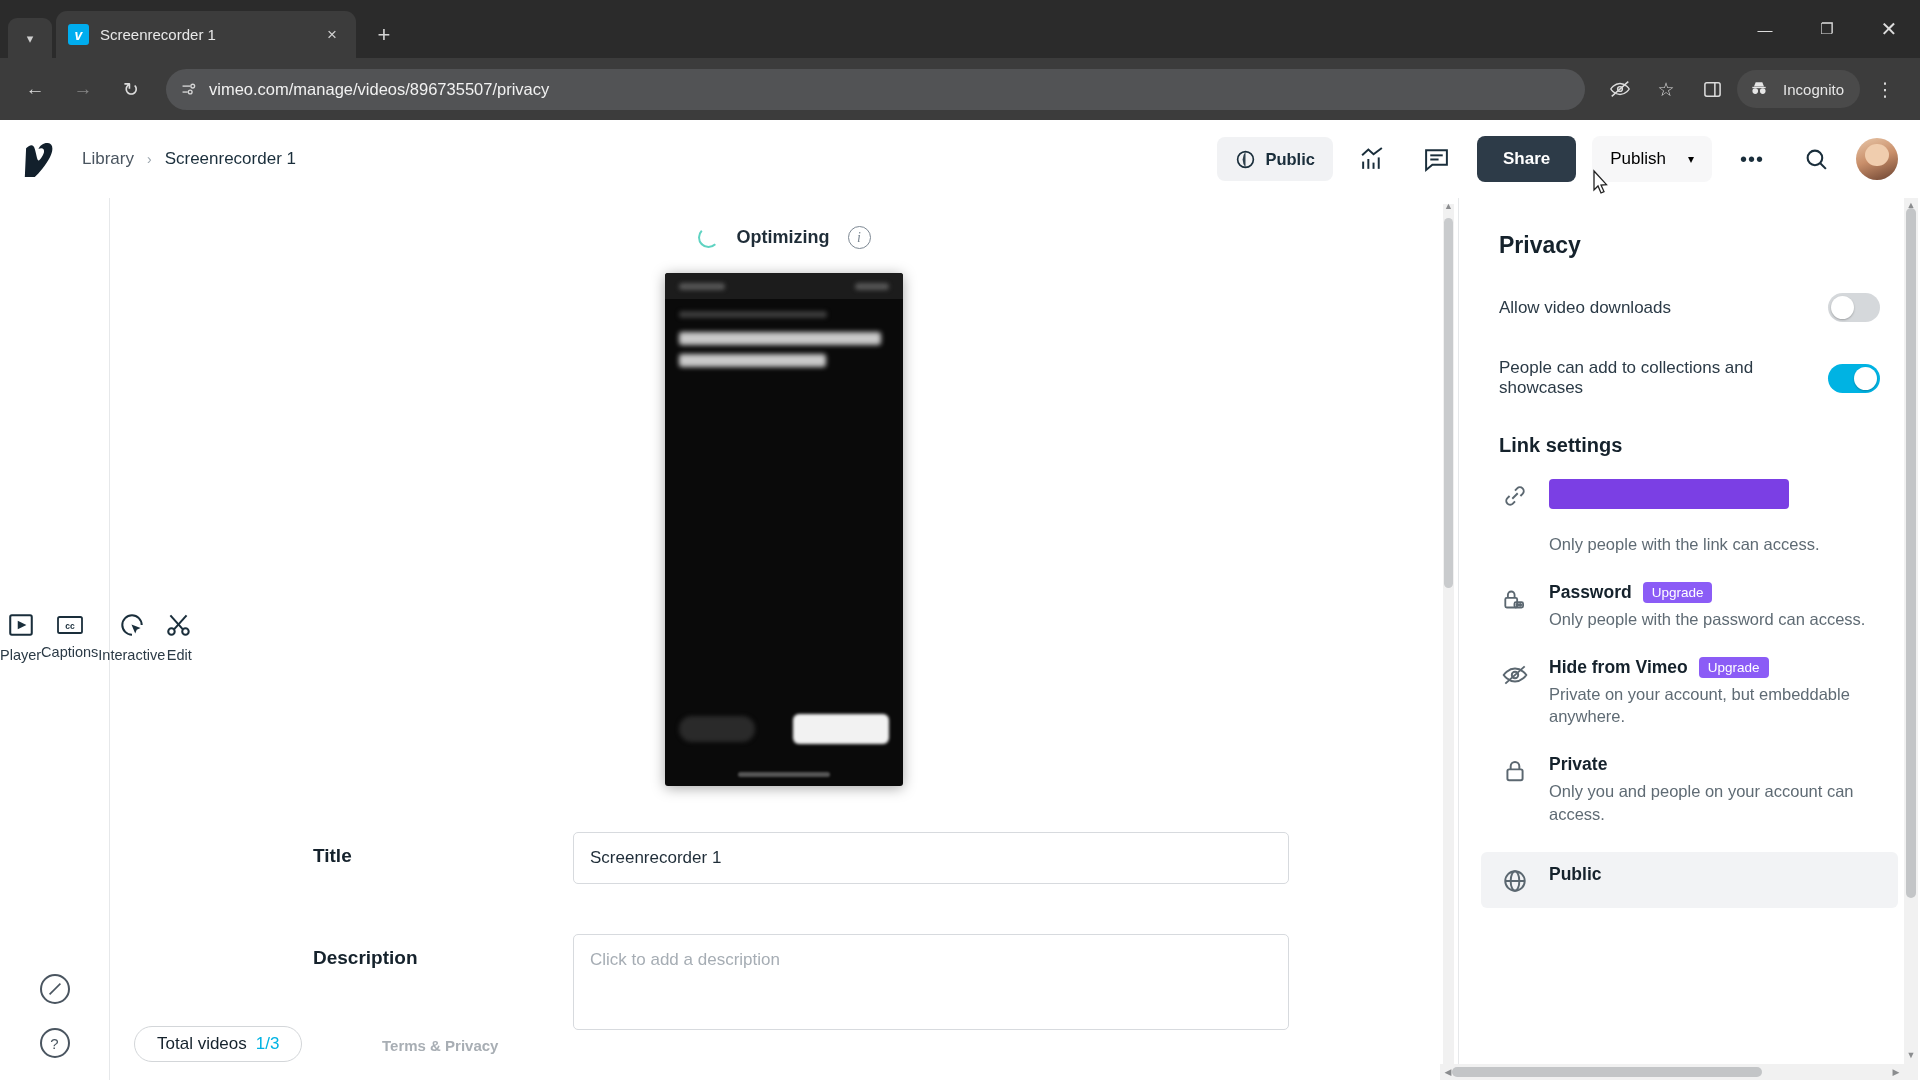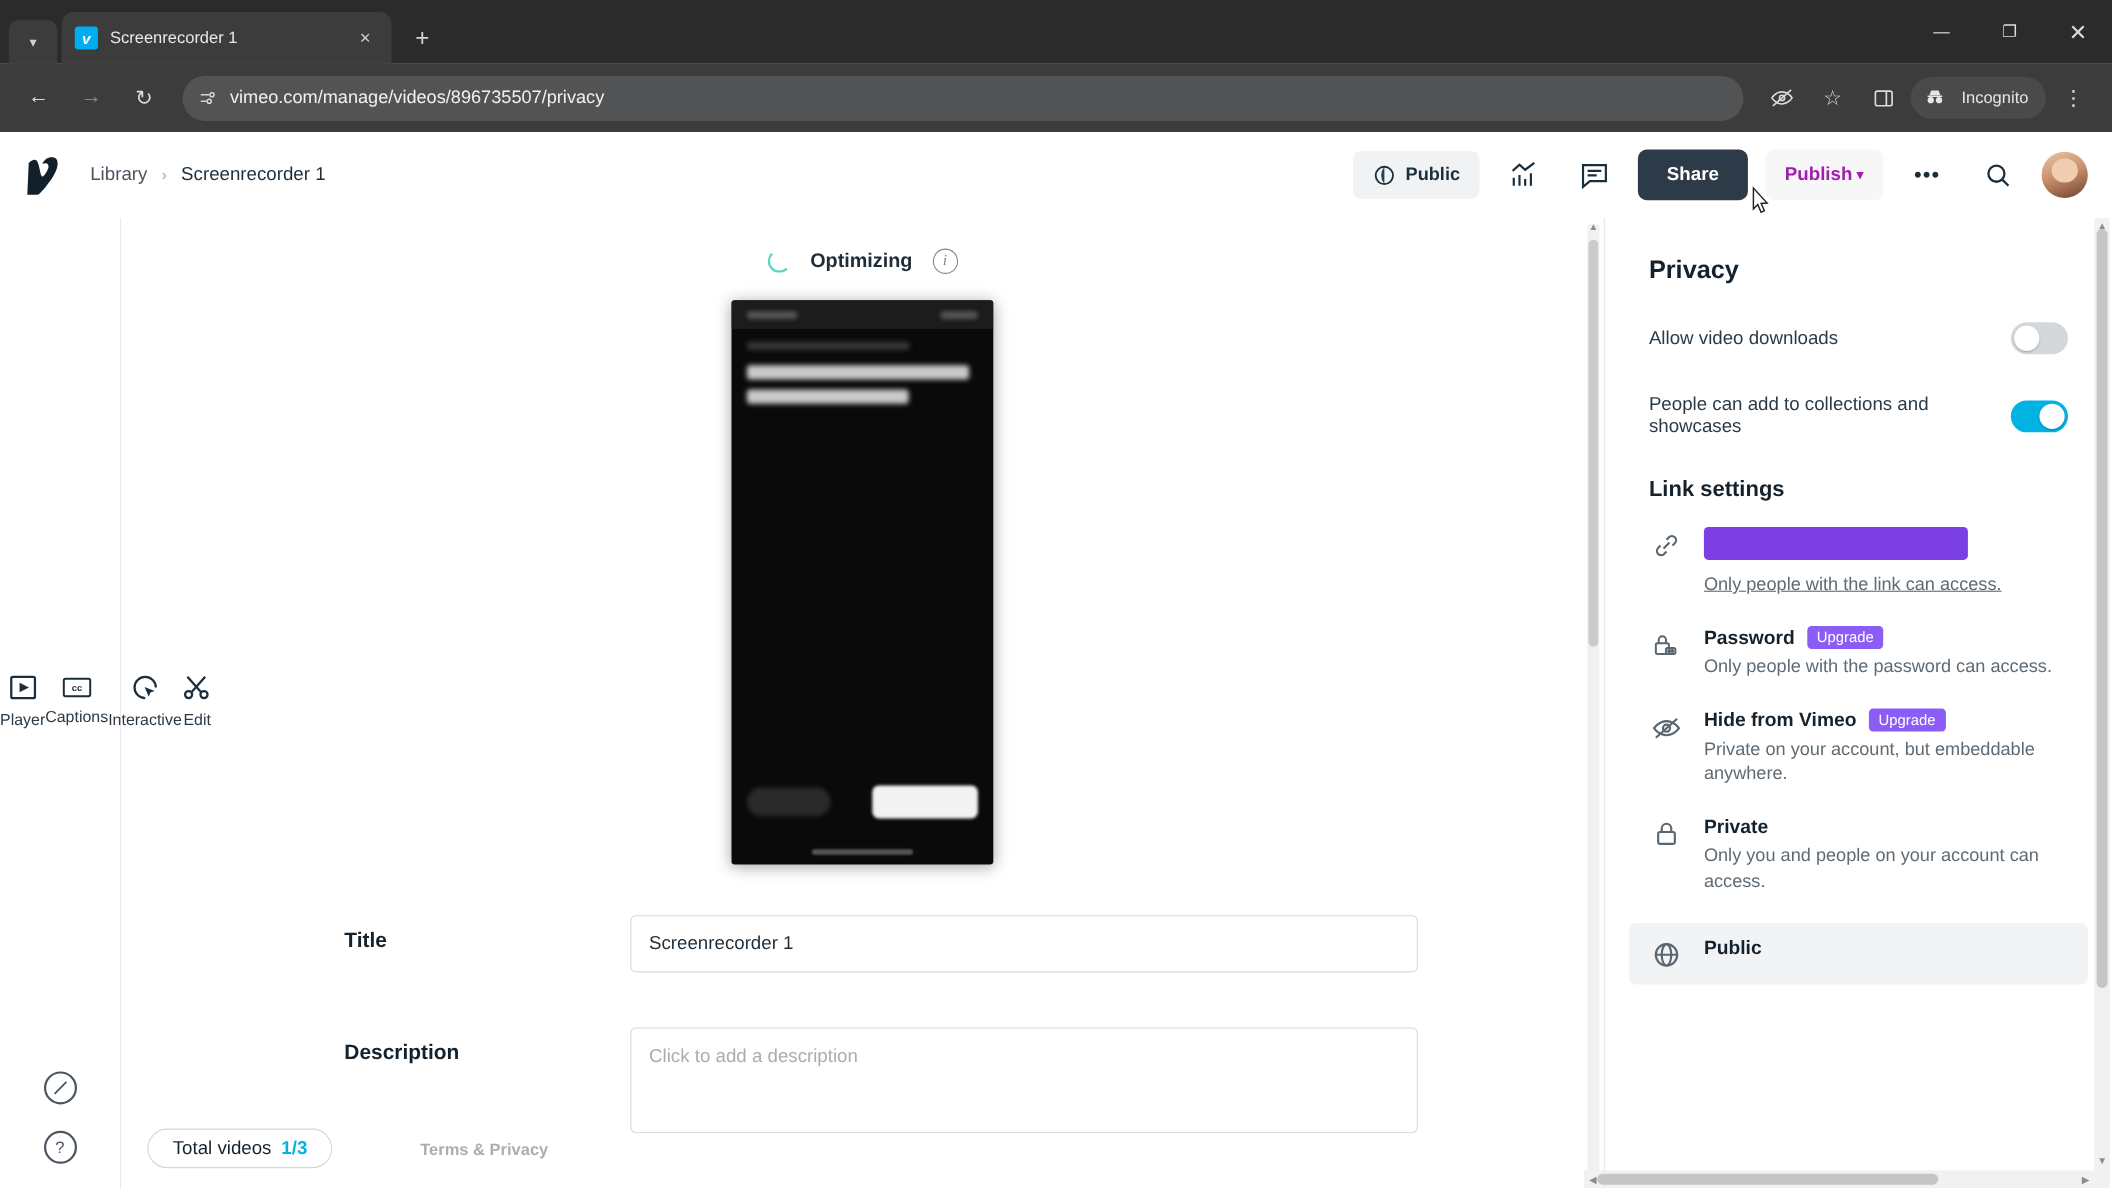--- a/index.html
+++ b/index.html
@@ -91,23 +91,23 @@
   }
   .vh-icon {
     width: 48px; height: 44px; display: flex; align-items: center; justify-content: center;
     color: #1a2e3b;
   }
   .btn-share {
     height: 46px; background: #2d3b48; color: #fff; border-radius: 8px;
     display: flex; align-items: center; padding: 0 26px; font-size: 17px; font-weight: bold;
   }
   .btn-publish {
-    height: 46px; background: #f7f7f8; color: #a21caf; border-radius: 8px;
-    display: flex; align-items: center; gap: 4px; padding: 0 18px;
-    font-size: 17px; font-weight: bold; position: relative;
+    height: 46px; background: #f7f7f8; color: #000000; border-radius: 8px;
+    display: flex; align-items: center; gap: 22px; padding: 0 18px;
+    font-size: 17px; font-weight: normal; position: relative;
   }
   .btn-publish .caret { font-size: 12px; }
   .avatar {
     width: 42px; height: 42px; border-radius: 50%; overflow: hidden; flex: 0 0 auto;
     background: linear-gradient(160deg,#e8c6a8 0%,#c98f6a 48%,#6b4230 100%);
     position: relative;
   }
   .avatar::after {
     content: ""; position: absolute; left: 22%; top: 14%; width: 56%; height: 52%;
     border-radius: 50%; background: #f0cdae;
@@ -268,21 +268,21 @@
   .cursor {
     position: absolute; left: 1585px; top: 168px; z-index: 90; pointer-events: none;
   }
 
   
   .total-videos {
     position: absolute; left: 134px; bottom: 18px; height: 36px; border: 1px solid #d3d6d9;
     border-radius: 21px; background: #fff; display: flex; align-items: center; gap: 9px;
     padding: 0 22px; font-size: 17px; color: #15222c; z-index: 70;
   }
-  .total-videos .count { color: #00b3e3; font-weight: bold; }
+  .total-videos .count { color: #00b3e3; font-weight: normal; }
   .terms {
     position: absolute; left: 382px; bottom: 26px; font-size: 15px; color: #a8aeb4;
     font-weight: bold; z-index: 70; text-align: center;
   }
 
   .hscroll {
     position: absolute; left: 1440px; right: 16px; bottom: 0; height: 16px;
     background: #f1f1f1; z-index: 65;
   }
   .hscroll .hthumb {
@@ -531,21 +531,21 @@
         <div class="privacy-opt">
           <div class="privacy-icon">
             <svg width="26" height="26" viewBox="0 0 24 24" fill="none" stroke="#5b6770" stroke-width="1.8">
               <path d="M9.5 14.5l5-5"></path>
                 <path d="M7 12l-2 2a3.5 3.5 0 005 5l2-2"></path>
                 <path d="M17 12l2-2a3.5 3.5 0 00-5-5l-2 2"></path>
             </svg>
           </div>
           <div class="privacy-body">
             <div class="blocked-bar"></div>
-            <div class="privacy-desc" style="margin-top:11px;text-decoration:underline;">Only people with the link can access.</div>
+            <div class="privacy-desc" style="margin-top:24px;">Only people with the link can access.</div>
           </div>
         </div>
 
         <div class="privacy-opt">
           <div class="privacy-icon">
             <svg width="28" height="28" viewBox="0 0 26 26" fill="none" stroke="#5b6770" stroke-width="1.7">
               <rect x="4" y="11" width="11" height="9" rx="1.4"></rect>
               <path d="M6.4 11V8.2a3.1 3.1 0 016.2 0V11"></path>
               <rect x="12.5" y="15" width="8" height="5" rx="1.4"></rect>
               <circle cx="15.3" cy="17.5" r=".9" fill="#5b6770"></circle>

